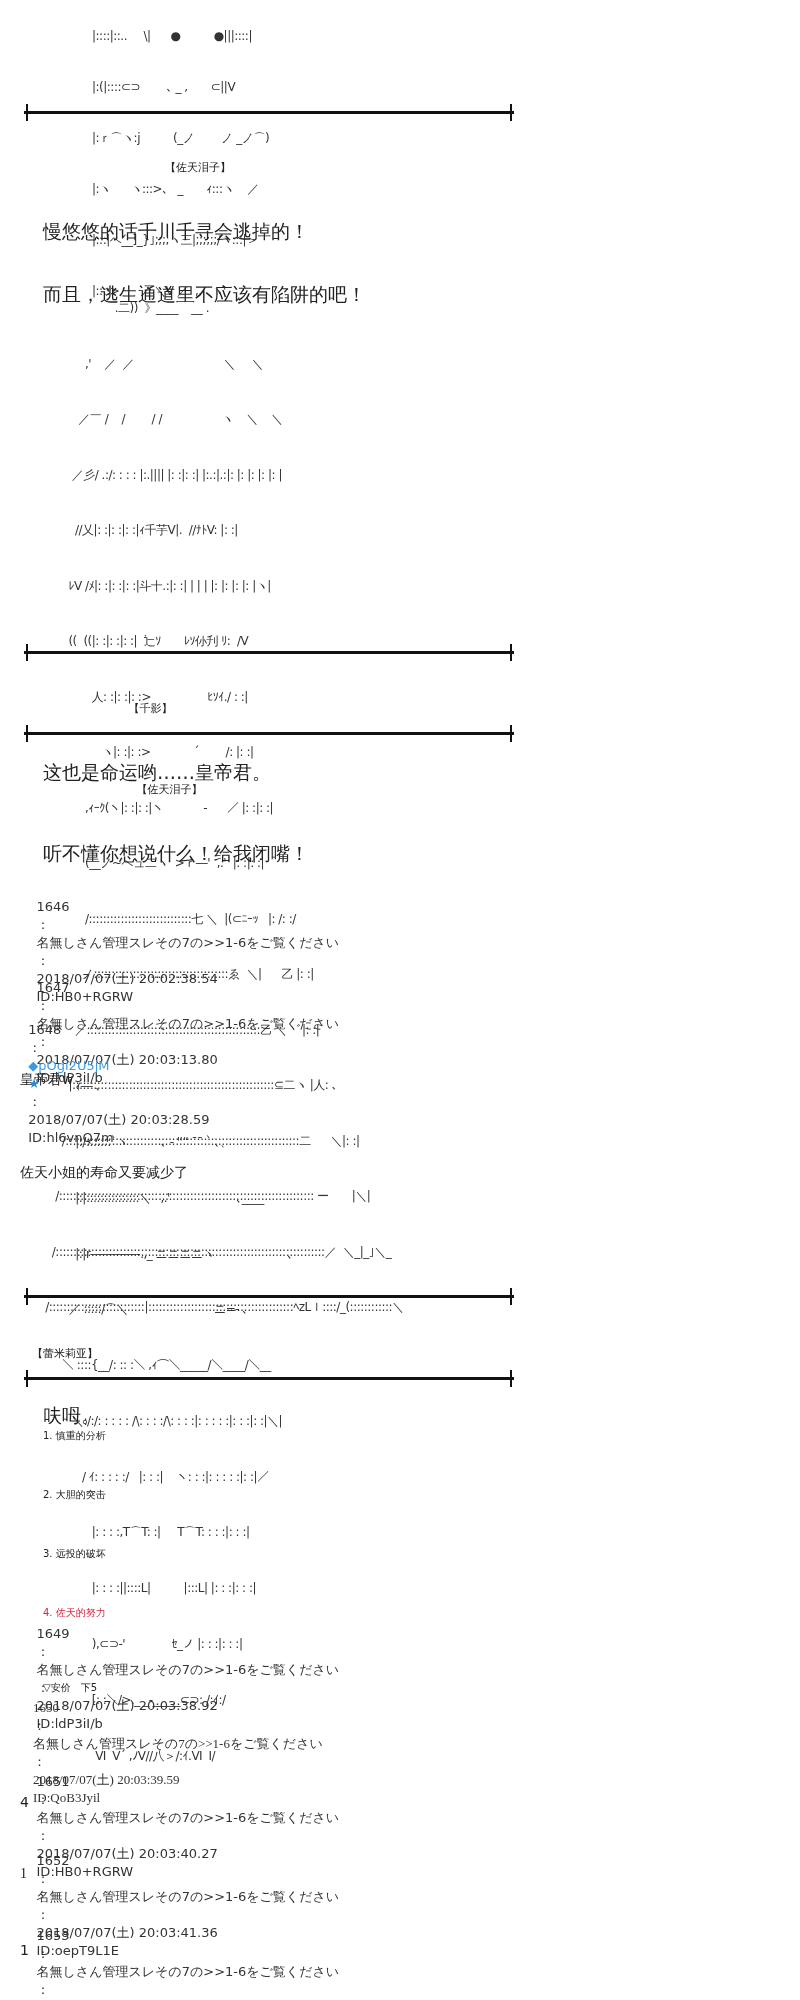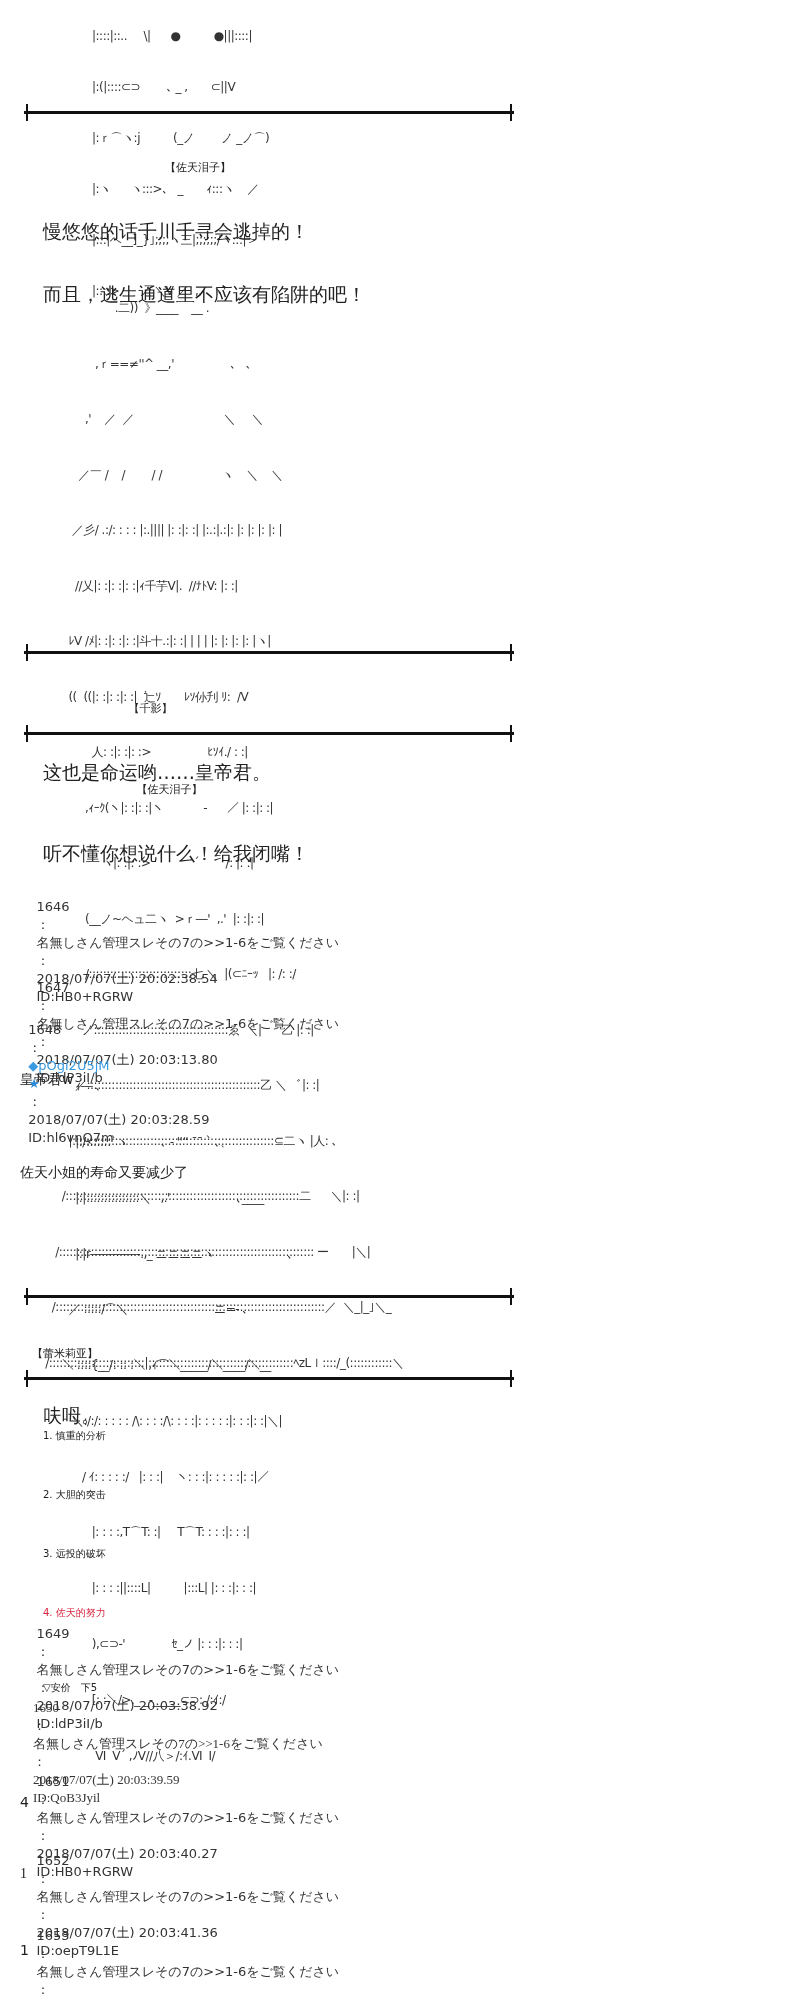--- a/index.html
+++ b/index.html
@@ -45,30 +45,29 @@
 <div class="rule" style="top:111px;"></div>
 
 <div class="abs" style="left:30px; top:120px;">
   <div class="speaker">【佐天泪子】</div>
   <div class="speech" style="padding-left:13px; margin-top:5px;">慢悠悠的话千川千寻会逃掉的！</div>
   <div class="speech" style="padding-left:13px; margin-top:5px;">而且，逃生通道里不应该有陷阱的吧！</div>
 </div>
 
 <div class="abs aa" style="left:22px; top:262px; line-height:18.5px;">
   <div>                            .二))  》____    __ .</div>
-  <div>                      ,ｒ==≠''^ __,'                 ､   ､</div>
   <div>                   ,'    ／  ／                           ＼     ＼</div>
   <div>                 ／￣ /    /        / /                  ヽ    ＼    ＼</div>
   <div>               ／彡/ .:/: : : : |:.|||| |: :|: :| |:.:|.:|: |: |: |: |: |</div>
   <div>                //乂|: :|: :|: :|ｨ千芋V|.  //ﾅﾄV: |: :|</div>
   <div>              ﾚV /ﾒ|: :|: :|: :|斗十.:|: :| | | | |: |: |: |: |ヽ|</div>
   <div>              ((  ((|: :|: :|: :|  辷ｿ       ﾚｿ仦刋 ﾘ:  /V</div>
   <div>                     人: :|: :|: :&gt;                 ﾋｿｲ./ : :|</div>
+  <div>                        ヽ|: :|: :&gt;             ˊ        /: |: :|</div>
   <div>                   ,ｨｰｸ(ヽ|: :|: :|ヽ            -      ／ |: :|: :|</div>
-  <div>                        ヽ|: :|: :&gt;             ˊ        /: |: :|</div>
   <div>                   (__ノ~ヘュ二ヽ  &gt;ｒ―'  ,.'  |: :|: :|</div>
   <div>                   /:::::::::::::::::::::::::::::七 ＼  |(⊂ﾆｰｯ   |: /: :/</div>
   <div>                  ノ::::::::::::::::::::::::::::::::::::::ゑ  ＼|      乙 |: :|</div>
   <div>                ／:::::::::::::::::::::::::::::::::::::::::::::::::乙 ＼   ﾞ|: :|</div>
   <div>              |:::::::::::::::::::::::::::::::::::::::::::::::::::::::::⊆二ヽ |人: ､</div>
   <div>            /::::::::::::::::::::::::::::::::::::::::::::::::::::::::::::::::::二      ＼|: :|</div>
   <div>          /:::::::::::::::::::::::::::::::::::::::::::::::::::::::::::::::::::::::: ー       |＼|</div>
   <div>         /::::::::::::::::::::::::::::::::::::::::::::::::::::::::::::::::::::::::::::／  ＼_|_｣＼_</div>
   <div>       /:::::::::::::::::::::::::::|:::::::::::::::::::::::::::::::::::::::::ﾍzLｌ::::/_(::::::::::::＼</div>
 </div>

